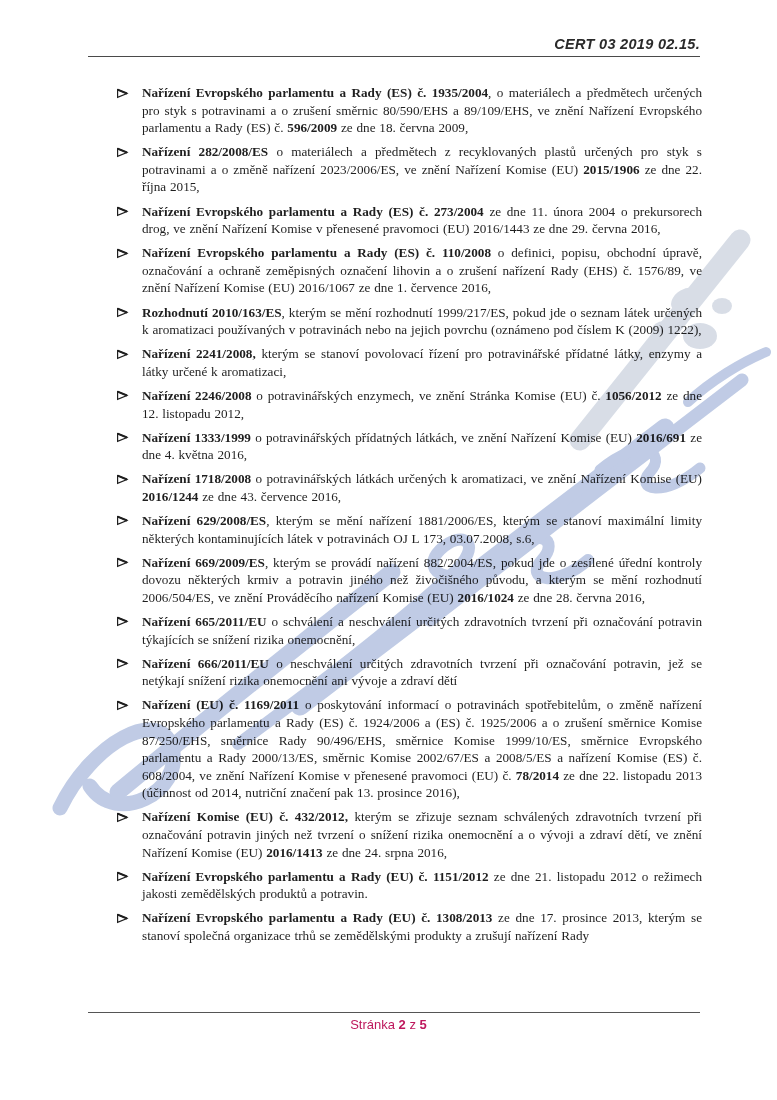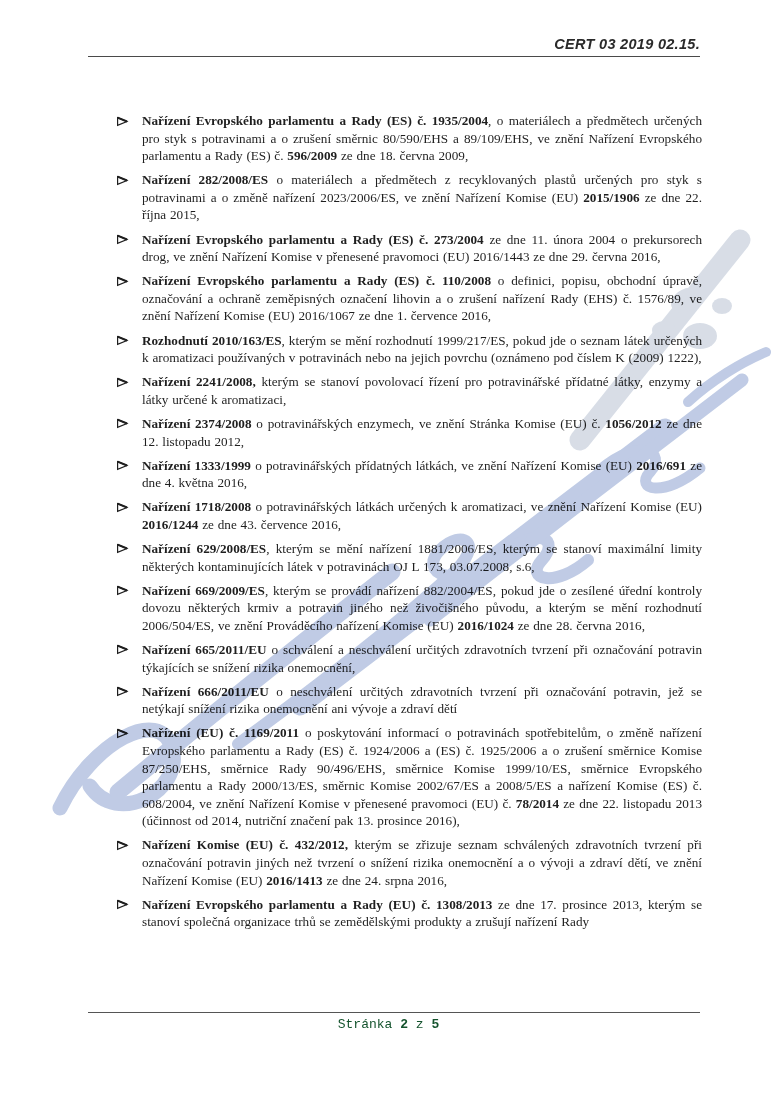--- a/index.html
+++ b/index.html
@@ -33,21 +33,20 @@
     height: 0;
     border-top: 1.6px solid #4a4a4a;
   }
   
   .content {
     position: absolute;
     top: 84px;
     left: 116px;
     width: 586px;
     z-index: 1;
-    margin-top: 28px;
   }
   .item { display: flex; margin-bottom: 6.5px; }
   .marker { flex: 0 0 26px; padding-top: 2.5px; }
   .marker svg { display: block; }
   .itext {
     flex: 1;
     text-align: justify;
     font-size: 13.2px;
     line-height: 17.6px;
     word-spacing: 0.5px;
@@ -61,23 +60,23 @@
     width: 612px;
     height: 0;
     border-top: 1.5px solid #555555;
   }
   .footer-text {
     position: absolute;
     top: 1017px;
     left: 0;
     width: 777px;
     text-align: center;
-    font-family: Liberation Mono, monospace;
+    font-family: Liberation Sans, sans-serif;
     font-size: 13px;
-    color: #14532d;
+    color: #be185d;
   }
   .footer-text .b { font-weight: bold; }
   
   .wm {
     position: absolute;
     left: 0; top: 0;
     z-index: 2;
     pointer-events: none;
     mix-blend-mode: multiply;
     opacity: 0.9;
@@ -146,21 +145,21 @@
         </span>
         <div class="itext"><span class="b">Nařízení 2241/2008,</span><span> kterým se stanoví povolovací řízení pro potravinářské přídatné látky, enzymy a látky určené k aromatizaci,</span></div>
       </div>
       <div class="item">
         <span class="marker">
           <svg width="13" height="13" viewBox="0 0 13 13">
             <path d="M1.6 2.6 L11 6.5 L1.6 10.4 Z" fill="#ffffff" stroke="#1f1f1f" stroke-width="1.2" stroke-linejoin="miter"></path>
             <path d="M1.6 2.6 L11 6.5" fill="none" stroke="#1f1f1f" stroke-width="2"></path>
           </svg>
         </span>
-        <div class="itext"><span class="b">Nařízení 2374/2008</span><span> o potravinářských enzymech, ve znění Stránka Komise (EU) č. </span><span class="b">1056/2012</span><span> ze dne 12. listopadu 2012,</span></div>
+        <div class="itext"><span class="b">Nařízení 2246/2008</span><span> o potravinářských enzymech, ve znění Stránka Komise (EU) č. </span><span class="b">1056/2012</span><span> ze dne 12. listopadu 2012,</span></div>
       </div>
       <div class="item">
         <span class="marker">
           <svg width="13" height="13" viewBox="0 0 13 13">
             <path d="M1.6 2.6 L11 6.5 L1.6 10.4 Z" fill="#ffffff" stroke="#1f1f1f" stroke-width="1.2" stroke-linejoin="miter"></path>
             <path d="M1.6 2.6 L11 6.5" fill="none" stroke="#1f1f1f" stroke-width="2"></path>
           </svg>
         </span>
         <div class="itext"><span class="b">Nařízení 1333/1999</span><span> o potravinářských přídatných látkách, ve znění Nařízení Komise (EU) </span><span class="b">2016/691</span><span> ze dne 4. května 2016,</span></div>
       </div>
@@ -219,20 +218,29 @@
         <div class="itext"><span class="b">Nařízení (EU) č. 1169/2011</span><span> o poskytování informací o potravinách spotřebitelům, o změně nařízení Evropského parlamentu a Rady (ES) č. 1924/2006 a (ES) č. 1925/2006 a o zrušení směrnice Komise 87/250/EHS, směrnice Rady 90/496/EHS, směrnice Komise 1999/10/ES, směrnice Evropského parlamentu a Rady 2000/13/ES, směrnic Komise 2002/67/ES a 2008/5/ES a nařízení Komise (ES) č. 608/2004, ve znění Nařízení Komise v přenesené pravomoci (EU) č. </span><span class="b">78/2014</span><span> ze dne 22. listopadu 2013 (účinnost od 2014, nutriční značení pak 13. prosince 2016),</span></div>
       </div>
       <div class="item">
         <span class="marker">
           <svg width="13" height="13" viewBox="0 0 13 13">
             <path d="M1.6 2.6 L11 6.5 L1.6 10.4 Z" fill="#ffffff" stroke="#1f1f1f" stroke-width="1.2" stroke-linejoin="miter"></path>
             <path d="M1.6 2.6 L11 6.5" fill="none" stroke="#1f1f1f" stroke-width="2"></path>
           </svg>
         </span>
         <div class="itext"><span class="b">Nařízení Komise (EU) č. 432/2012,</span><span> kterým se zřizuje seznam schválených zdravotních tvrzení při označování potravin jiných než tvrzení o snížení rizika onemocnění a o vývoji a zdraví dětí, ve znění Nařízení Komise (EU) </span><span class="b">2016/1413</span><span> ze dne 24. srpna 2016,</span></div>
+      </div>
+      <div class="item">
+        <span class="marker">
+          <svg width="13" height="13" viewBox="0 0 13 13">
+            <path d="M1.6 2.6 L11 6.5 L1.6 10.4 Z" fill="#ffffff" stroke="#1f1f1f" stroke-width="1.2" stroke-linejoin="miter"></path>
+            <path d="M1.6 2.6 L11 6.5" fill="none" stroke="#1f1f1f" stroke-width="2"></path>
+          </svg>
+        </span>
+        <div class="itext"><span class="b">Nařízení Evropského parlamentu a Rady (EU) č. 1151/2012</span><span> ze dne 21. listopadu 2012 o režimech jakosti zemědělských produktů a potravin.</span></div>
       </div>
       <div class="item">
         <span class="marker">
           <svg width="13" height="13" viewBox="0 0 13 13">
             <path d="M1.6 2.6 L11 6.5 L1.6 10.4 Z" fill="#ffffff" stroke="#1f1f1f" stroke-width="1.2" stroke-linejoin="miter"></path>
             <path d="M1.6 2.6 L11 6.5" fill="none" stroke="#1f1f1f" stroke-width="2"></path>
           </svg>
         </span>
         <div class="itext"><span class="b">Nařízení Evropského parlamentu a Rady (EU) č. 1308/2013</span><span> ze dne 17. prosince 2013, kterým se stanoví společná organizace trhů se zemědělskými produkty a zrušují nařízení Rady</span></div>
       </div>

